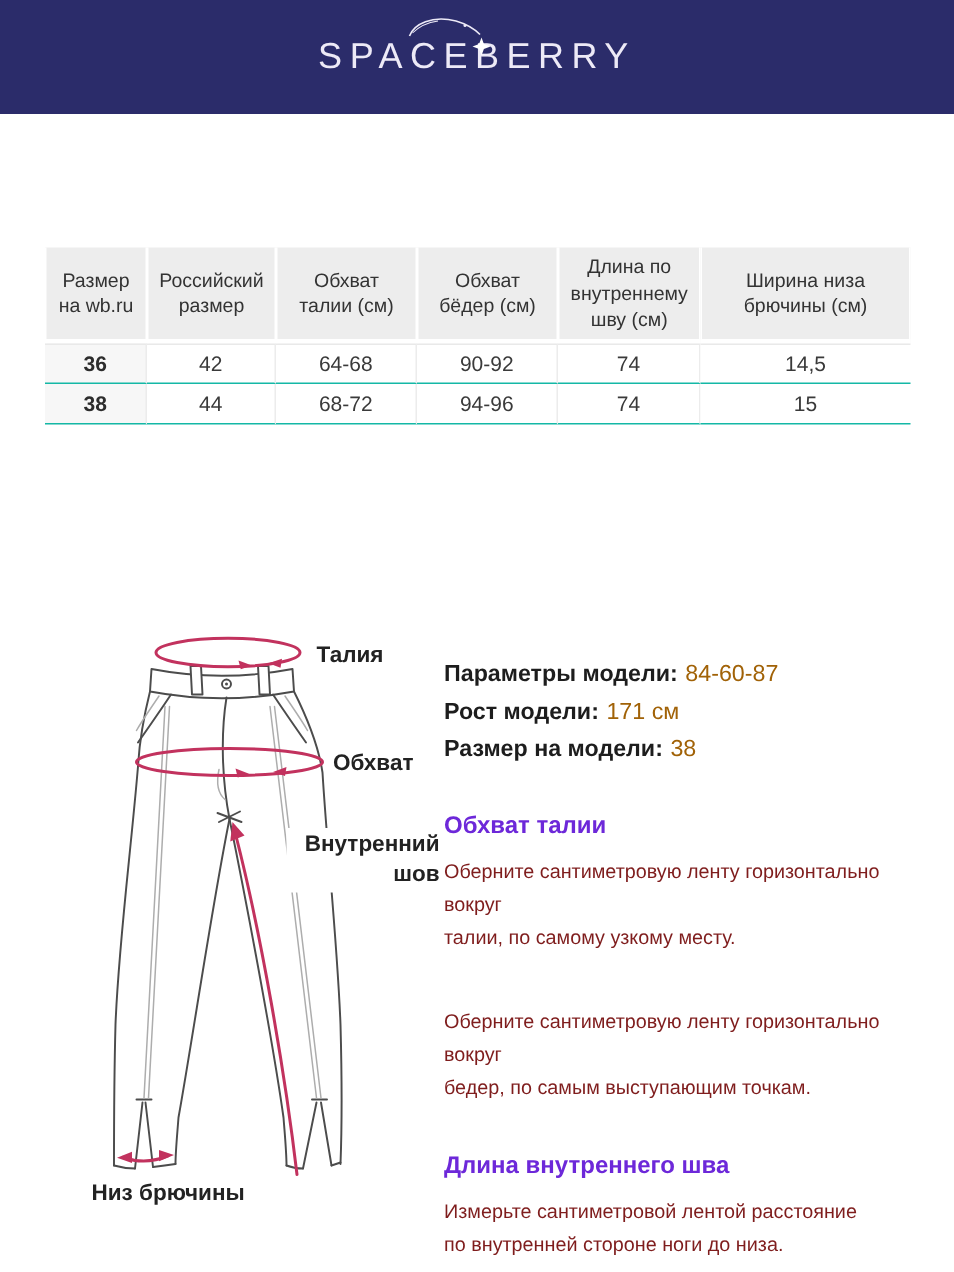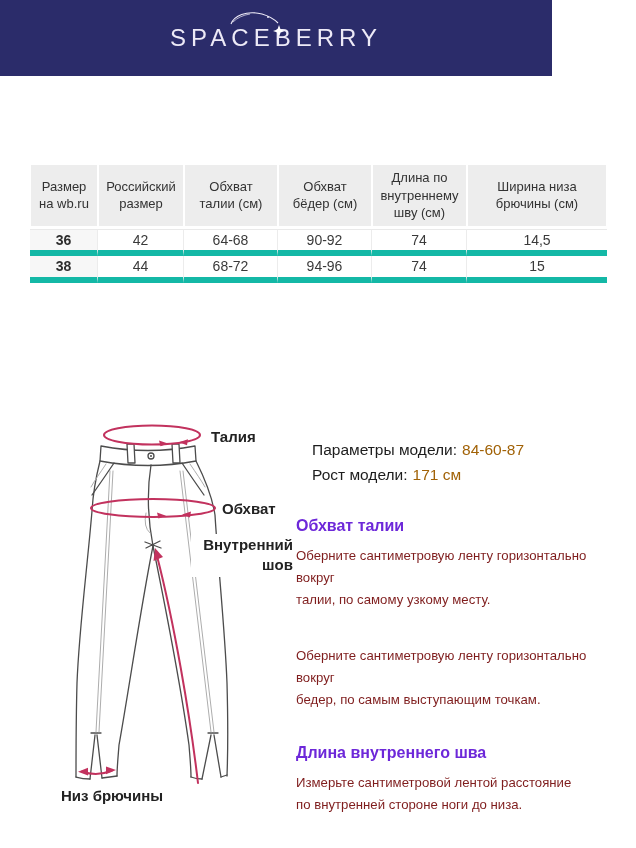--- a/index.html
+++ b/index.html
@@ -9,21 +9,21 @@
     --line-light:#adadad;
   }
   *{box-sizing:border-box;}
   html,body{margin:0;padding:0;background:#fff;}
   .page{
     position:relative;width:636px;height:848px;background:#fff;overflow:hidden;
     font-family:"Liberation Sans", sans-serif;color:#222;
   }
   
   .banner{
-    position:absolute;top:0;left:0;width:552px;height:76px;
+    position:absolute;top:0;left:0;width:636px;height:76px;
     background:var(--banner);display:flex;align-items:center;justify-content:center;
   }
   .logo{position:relative;display:inline-block;}
   .logo-text{
     color:#edeaf7;font-size:24px;letter-spacing:5px;font-weight:400;
   }
   .comet{position:absolute;left:58px;top:-16px;pointer-events:none;}
   
   .size-table{
     position:absolute;left:30px;top:165px;width:577px;
@@ -31,47 +31,47 @@
     font-size:13px;color:#333;
   }
   .size-table th{
     background:#ededed;font-weight:400;height:54px;padding:4px 6px;
     border-left:1px solid #fff;border-right:1px solid #fff;border-bottom:3px solid #fff;
     text-align:center;vertical-align:middle;line-height:1.35;
   }
   .size-table td{
     height:27px;padding:2px 6px;text-align:center;vertical-align:middle;
     font-size:14px;color:#3a3a3a;background:#fff;
-    border-bottom:6px solid #14b8a6;border-right:1px solid #ececec;
+    border-bottom:1px solid #14b8a6;border-right:1px solid #ececec;
   }
   .size-table tbody tr:first-child td{border-top:1px solid #e9e9e9;}
   .size-table td:first-child{background:#f7f7f7;font-weight:700;color:#2d2d2d;}
   .size-table td:last-child{border-right:none;text-align:center;}
   .size-table col.c1{width:68px;} .size-table col.c2{width:86px;}
   .size-table col.c3{width:94px;} .size-table col.c4{width:94px;}
   .size-table col.c5{width:95px;} .size-table col.c6{width:140px;}
   
   .pants-figure{position:absolute;left:30px;top:415px;width:260px;height:405px;margin:0;}
   .pants-figure svg{position:absolute;left:0;top:0;overflow:visible;}
   .outline{stroke:var(--line);stroke-width:1.3;fill:none;stroke-linecap:round;stroke-linejoin:round;}
   .outline-fill{stroke:var(--line);stroke-width:1.3;fill:#fff;stroke-linejoin:round;}
   .lightline{stroke:var(--line-light);stroke-width:1;fill:none;stroke-linecap:round;}
   .accentline{stroke:var(--accent);stroke-width:2;fill:none;stroke-linecap:round;}
   .accentfill{fill:var(--accent);stroke:none;}
   .diag-label{
     position:absolute;font-size:15px;font-weight:700;color:#222;line-height:1.35;white-space:nowrap;text-align:right;
   }
   .diag-label.waist{left:181px;top:12px;}
   .diag-label.hips{left:192px;top:84px;}
-  .diag-label.inseam{left:161px;top:119px;width:104px;white-space:normal;background:#fff;padding:1px 2px;}
+  .diag-label.inseam{left:161px;top:137px;width:104px;white-space:normal;background:#fff;padding:1px 2px;}
   .diag-label.hem{left:31px;top:371px;}
   
   .info-col{position:absolute;left:296px;top:442px;width:324px;}
   .mi-row{font-size:15.5px;line-height:16px;margin-bottom:9px;color:#1d1d1d;}
-  .mi-label{font-weight:400;margin-left:16px;}
+  .mi-label{font-weight:700;}
   .mi-value{margin-left:5px;font-weight:400;color:#a16207;}
   .guide-section{margin-top:34px;}
   .guide-title{margin:0 0 10px 0;font-size:16px;font-weight:700;color:#6d28d9;}
   .guide-text{
     margin:0;font-size:13.2px;line-height:1.66;color:#7f1d1d;white-space:pre-line;
   }
 </style>
 </head>
 <body>
 
@@ -188,20 +188,23 @@
   </figure>
 
   <section class="info-col">
     <div class="model-info">
       <div class="mi-row">
         <span class="mi-label">Параметры модели:</span><span class="mi-value">84-60-87</span>
       </div>
       <div class="mi-row">
         <span class="mi-label">Рост модели:</span><span class="mi-value">171 см</span>
       </div>
+      <div class="mi-row">
+        <span class="mi-label">Размер на модели:</span><span class="mi-value">38</span>
+      </div>
     </div>
 
     <div class="guide-section">
       <h3 class="guide-title">Обхват талии</h3>
       <p class="guide-text">Оберните сантиметровую ленту горизонтально вокруг
 талии, по самому узкому месту.</p>
     </div>
     <div class="guide-section">
       <p class="guide-text">Оберните сантиметровую ленту горизонтально вокруг
 бедер, по самым выступающим точкам.</p>

